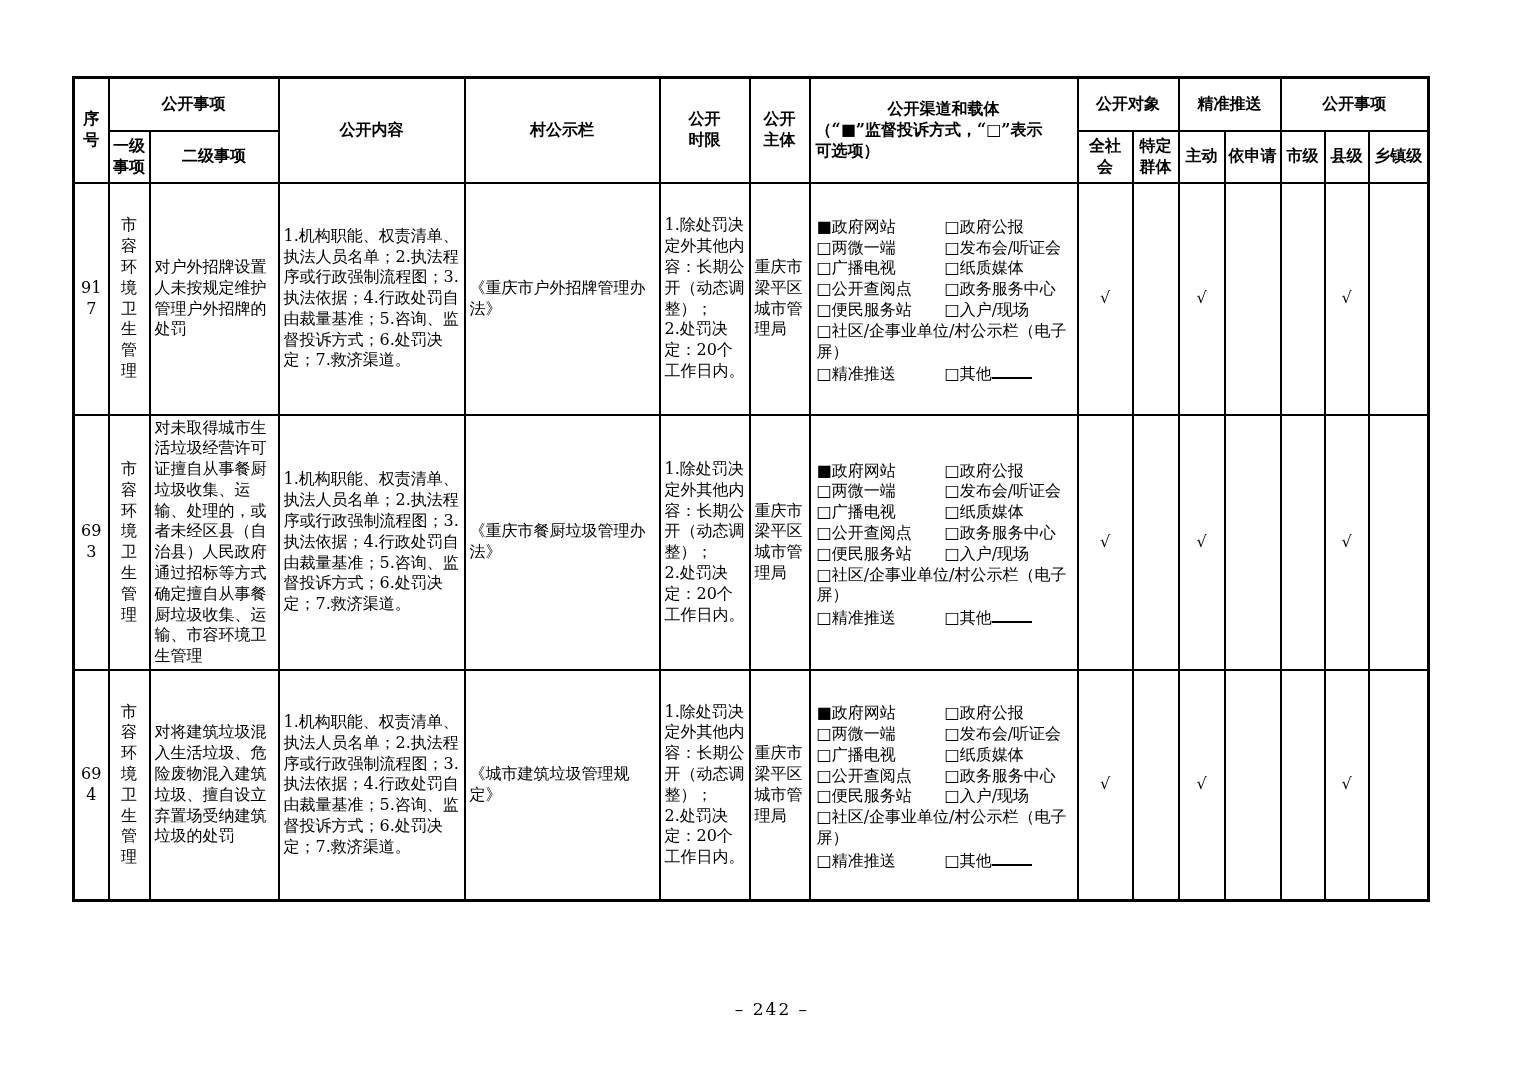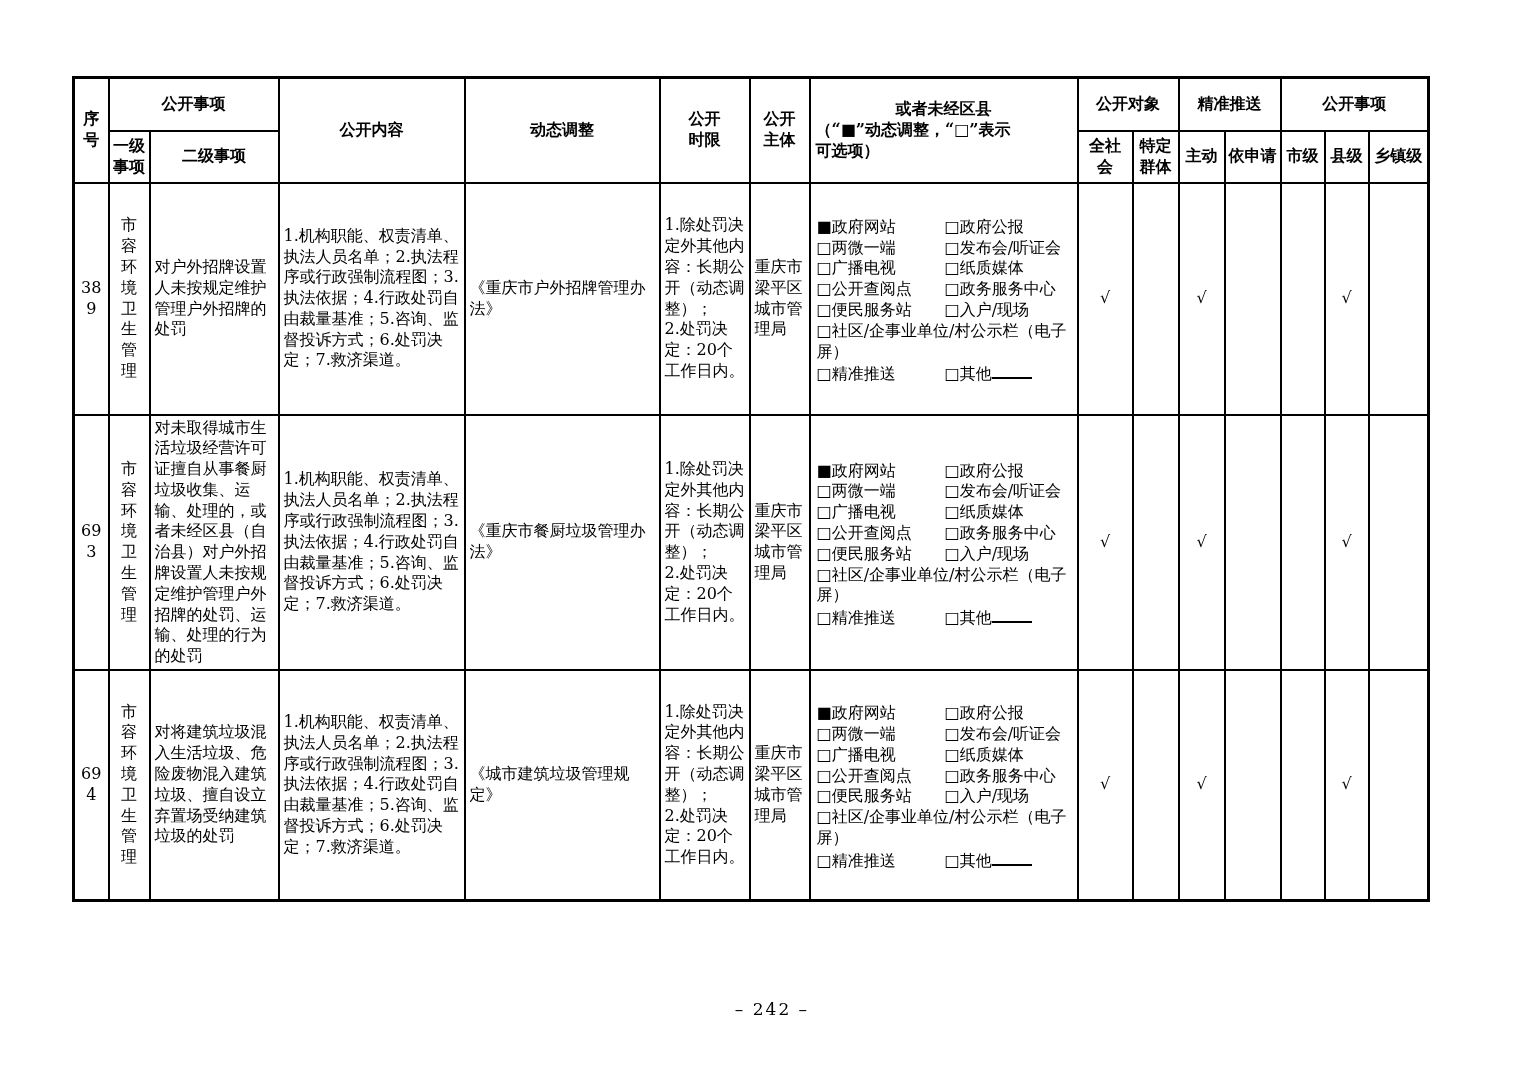--- a/index.html
+++ b/index.html
@@ -84,28 +84,28 @@
       <col style="width:44px">
         <col style="width:44px">
         <col style="width:60px">
     </colgroup>
     <thead>
       <tr class="h1">
         <th rowspan="2" class="pre">序
 号</th>
         <th colspan="2">公开事项</th>
         <th rowspan="2">公开内容</th>
-        <th rowspan="2">动态调整</th>
+        <th rowspan="2">村公示栏</th>
         <th rowspan="2" class="pre">公开
 时限</th>
         <th rowspan="2" class="pre">公开
 主体</th>
         <th rowspan="2" class="channels-th">
-          <div class="ch-title">或者未经区县</div>
-          <div class="ch-note">（“■”动态调整，“□”表示
+          <div class="ch-title">公开渠道和载体</div>
+          <div class="ch-note">（“■”监督投诉方式，“□”表示
 可选项）</div>
         </th>
         <th colspan="2">公开对象</th>
         <th colspan="2">精准推送</th>
         <th colspan="3">公开事项</th>
       </tr>
       <tr class="h2">
         <th class="pre">一级
 事项</th>
         <th>二级事项</th>
@@ -115,21 +115,21 @@
 群体</th>
         <th>主动</th>
         <th>依申请</th>
         <th>市级</th>
         <th>县级</th>
         <th>乡镇级</th>
       </tr>
     </thead>
     <tbody id="table-body">
         <tr style="height: 232px;">
-          <td class="c-center">389</td>
+          <td class="c-center">917</td>
           <td class="c-center">市容环境卫生管理</td>
           <td class="c-left">对户外招牌设置人未按规定维护管理户外招牌的处罚</td>
           <td class="c-left">1.机构职能、权责清单、执法人员名单；2.执法程序或行政强制流程图；3.执法依据；4.行政处罚自由裁量基准；5.咨询、监督投诉方式；6.处罚决定；7.救济渠道。</td>
           <td class="c-left">《重庆市户外招牌管理办法》</td>
           <td class="c-left pre">1.除处罚决定外其他内容：长期公开（动态调整）；
 2.处罚决定：20个工作日内。</td>
           <td class="c-left">重庆市梁平区城市管理局</td>
           <td class="c-left ch-cell">
             <div class="ch-line"><span class="ch-item ch-left"><span class="ch-box">■</span><span class="ch-label">政府网站</span></span><span class="ch-item"><span class="ch-box">□</span><span class="ch-label">政府公报</span></span></div>
             <div class="ch-line"><span class="ch-item ch-left"><span class="ch-box">□</span><span class="ch-label">两微一端</span></span><span class="ch-item"><span class="ch-box">□</span><span class="ch-label">发布会/听证会</span></span></div>
@@ -144,21 +144,21 @@
           <td class="c-center mark"></td>
           <td class="c-center mark">√</td>
           <td class="c-center mark"></td>
           <td class="c-center mark"></td>
           <td class="c-center mark">√</td>
           <td class="c-center mark"></td>
         </tr>
         <tr style="height: 253px;">
           <td class="c-center">693</td>
           <td class="c-center">市容环境卫生管理</td>
-          <td class="c-left">对未取得城市生活垃圾经营许可证擅自从事餐厨垃圾收集、运输、处理的，或者未经区县（自治县）对户外招牌设置人未按规定维护管理户外招牌的处罚、运输、处理的行为的处罚</td>
+          <td class="c-left">对未取得城市生活垃圾经营许可证擅自从事餐厨垃圾收集、运输、处理的，或者未经区县（自治县）人民政府通过招标等方式确定擅自从事餐厨垃圾收集、运输、市容环境卫生管理</td>
           <td class="c-left">1.机构职能、权责清单、执法人员名单；2.执法程序或行政强制流程图；3.执法依据；4.行政处罚自由裁量基准；5.咨询、监督投诉方式；6.处罚决定；7.救济渠道。</td>
           <td class="c-left">《重庆市餐厨垃圾管理办法》</td>
           <td class="c-left pre">1.除处罚决定外其他内容：长期公开（动态调整）；
 2.处罚决定：20个工作日内。</td>
           <td class="c-left">重庆市梁平区城市管理局</td>
           <td class="c-left ch-cell">
             <div class="ch-line"><span class="ch-item ch-left"><span class="ch-box">■</span><span class="ch-label">政府网站</span></span><span class="ch-item"><span class="ch-box">□</span><span class="ch-label">政府公报</span></span></div>
             <div class="ch-line"><span class="ch-item ch-left"><span class="ch-box">□</span><span class="ch-label">两微一端</span></span><span class="ch-item"><span class="ch-box">□</span><span class="ch-label">发布会/听证会</span></span></div>
             <div class="ch-line"><span class="ch-item ch-left"><span class="ch-box">□</span><span class="ch-label">广播电视</span></span><span class="ch-item"><span class="ch-box">□</span><span class="ch-label">纸质媒体</span></span></div>
             <div class="ch-line"><span class="ch-item ch-left"><span class="ch-box">□</span><span class="ch-label">公开查阅点</span></span><span class="ch-item"><span class="ch-box">□</span><span class="ch-label">政务服务中心</span></span></div>

